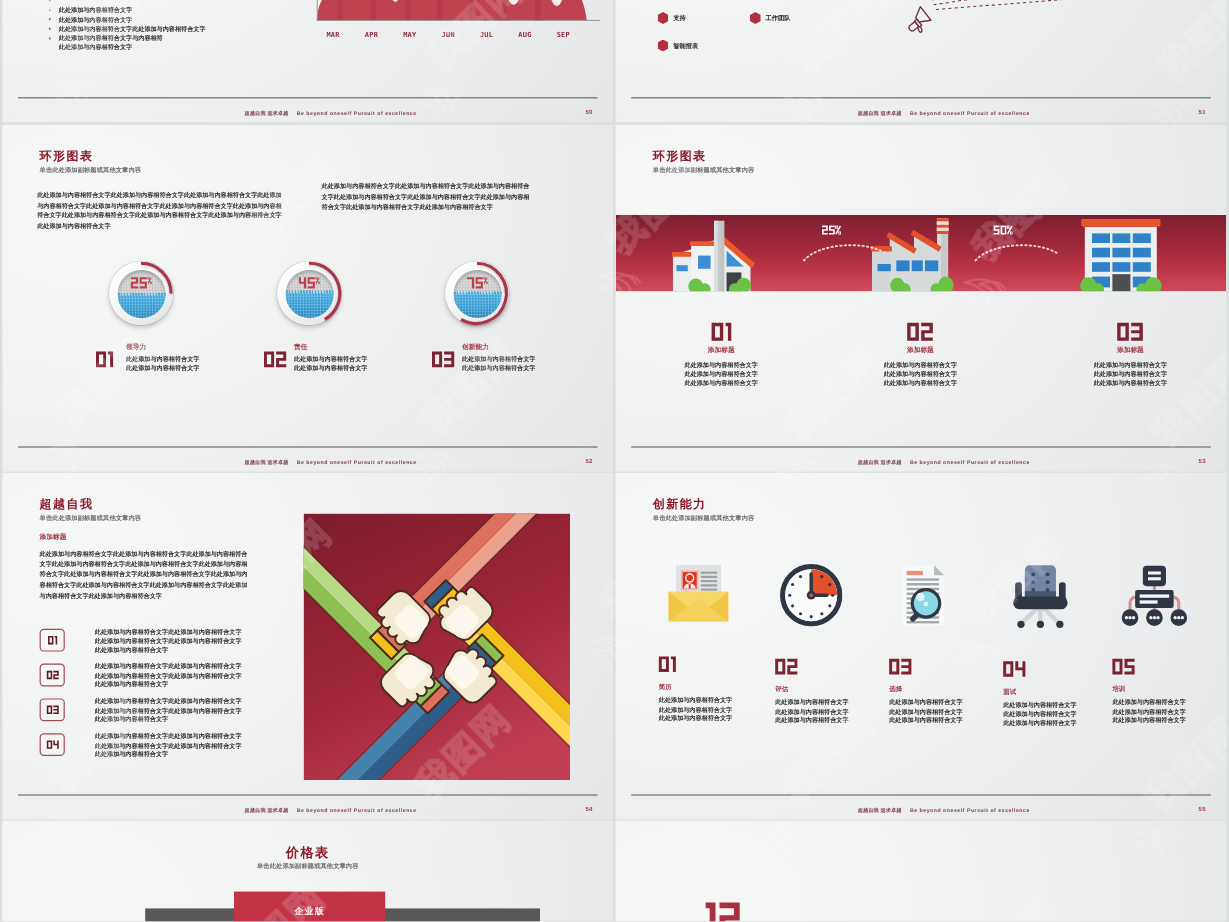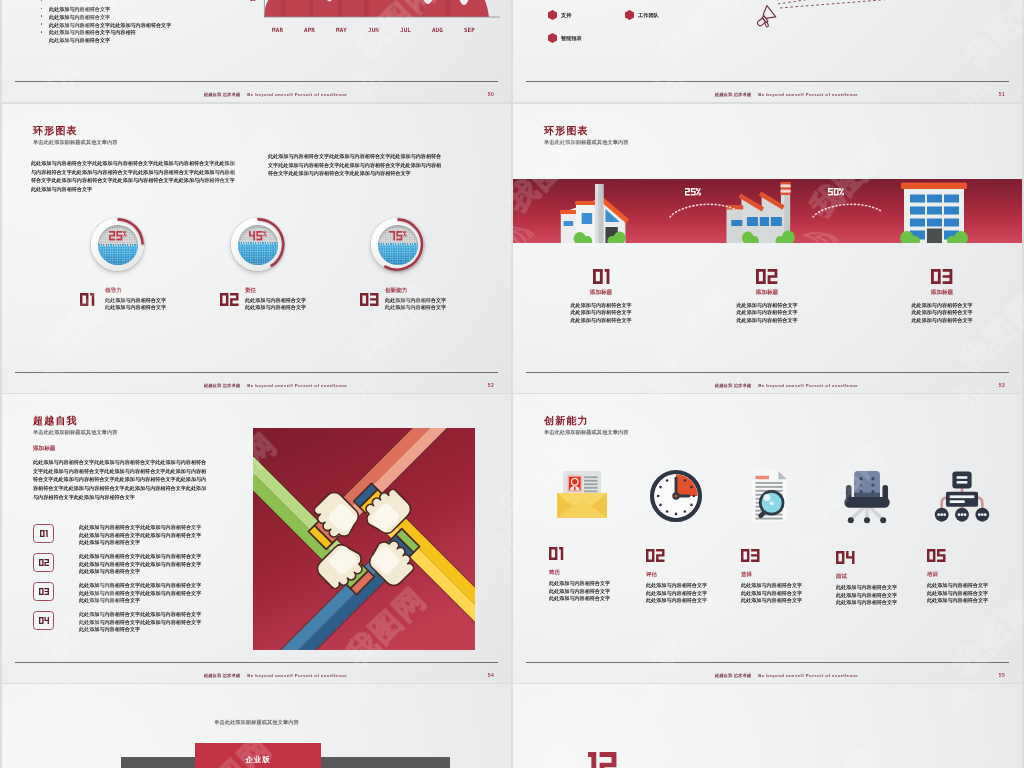--- a/index.html
+++ b/index.html
@@ -866,20 +866,21 @@
       <div class="cn">此处添加与内容相符合文字</div>
     </div>
   </div>
 
   <div class="footline"></div>
   <div class="foot"><span>超越自我  追求卓越</span><span class="en">Be beyond oneself Pursuit of excellence</span></div>
   <div class="pageno">55</div>
 </div>
 
 <div class="slide r4 c1">
+  <div class="s56-title">价格表</div>
   <div class="s56-sub">单击此处添加副标题或其他文章内容</div>
   <div class="s56-gray"></div>
   <div class="s56-plan">
         <span>企业版</span>
       </div>
 
 </div>
 
 <div class="slide r4 c2">
   <div class="s57-big" data-digits="">

